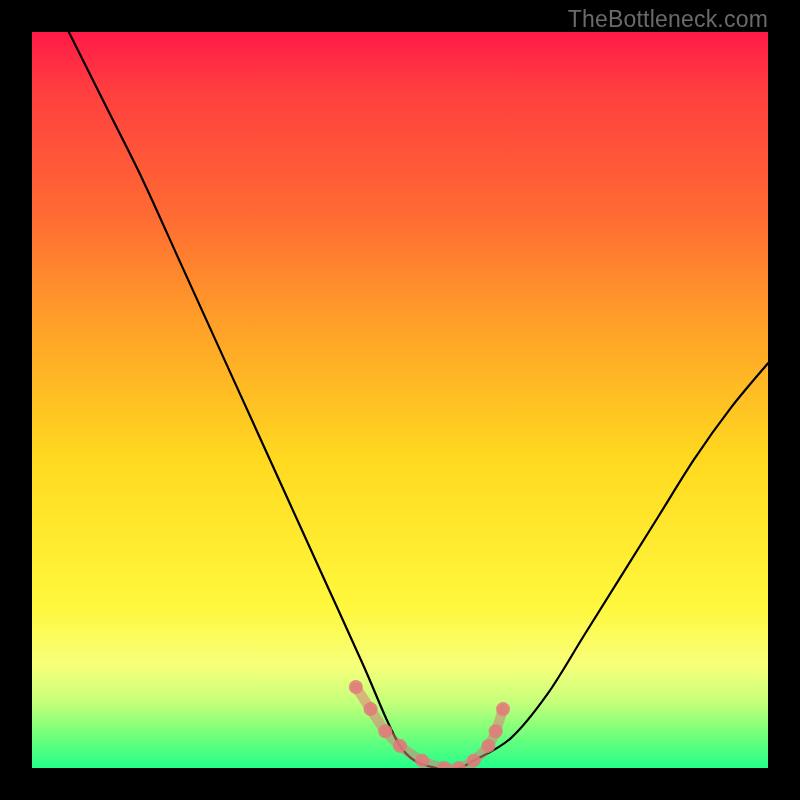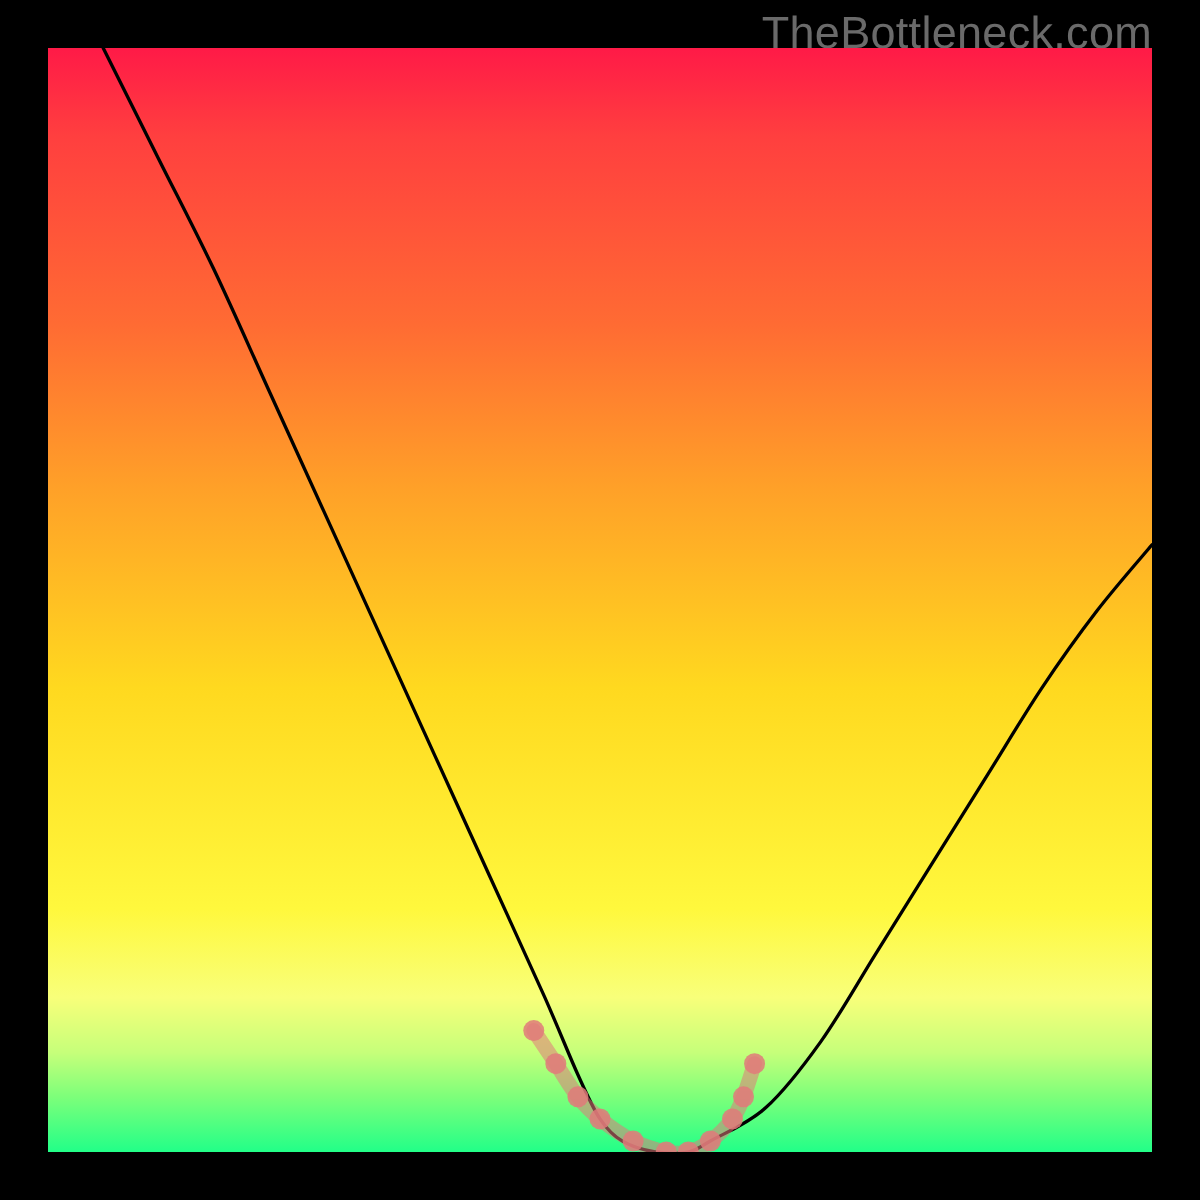--- a/index.html
+++ b/index.html
@@ -47,21 +47,21 @@
     position: absolute;
     left: 0; top: 0;
     width: 736px;
     height: 736px;
   }
   .watermark {
     position: absolute;
     top: 6px;
     right: 32px;
     color: #6a6a6a;
-    font-size: 30px;
+    font-size: 23px;
     font-weight: 400;
     letter-spacing: 0.2px;
     user-select: none;
   }
 </style>
 </head>
 <body>
 
 <div id="chart-container">
 

